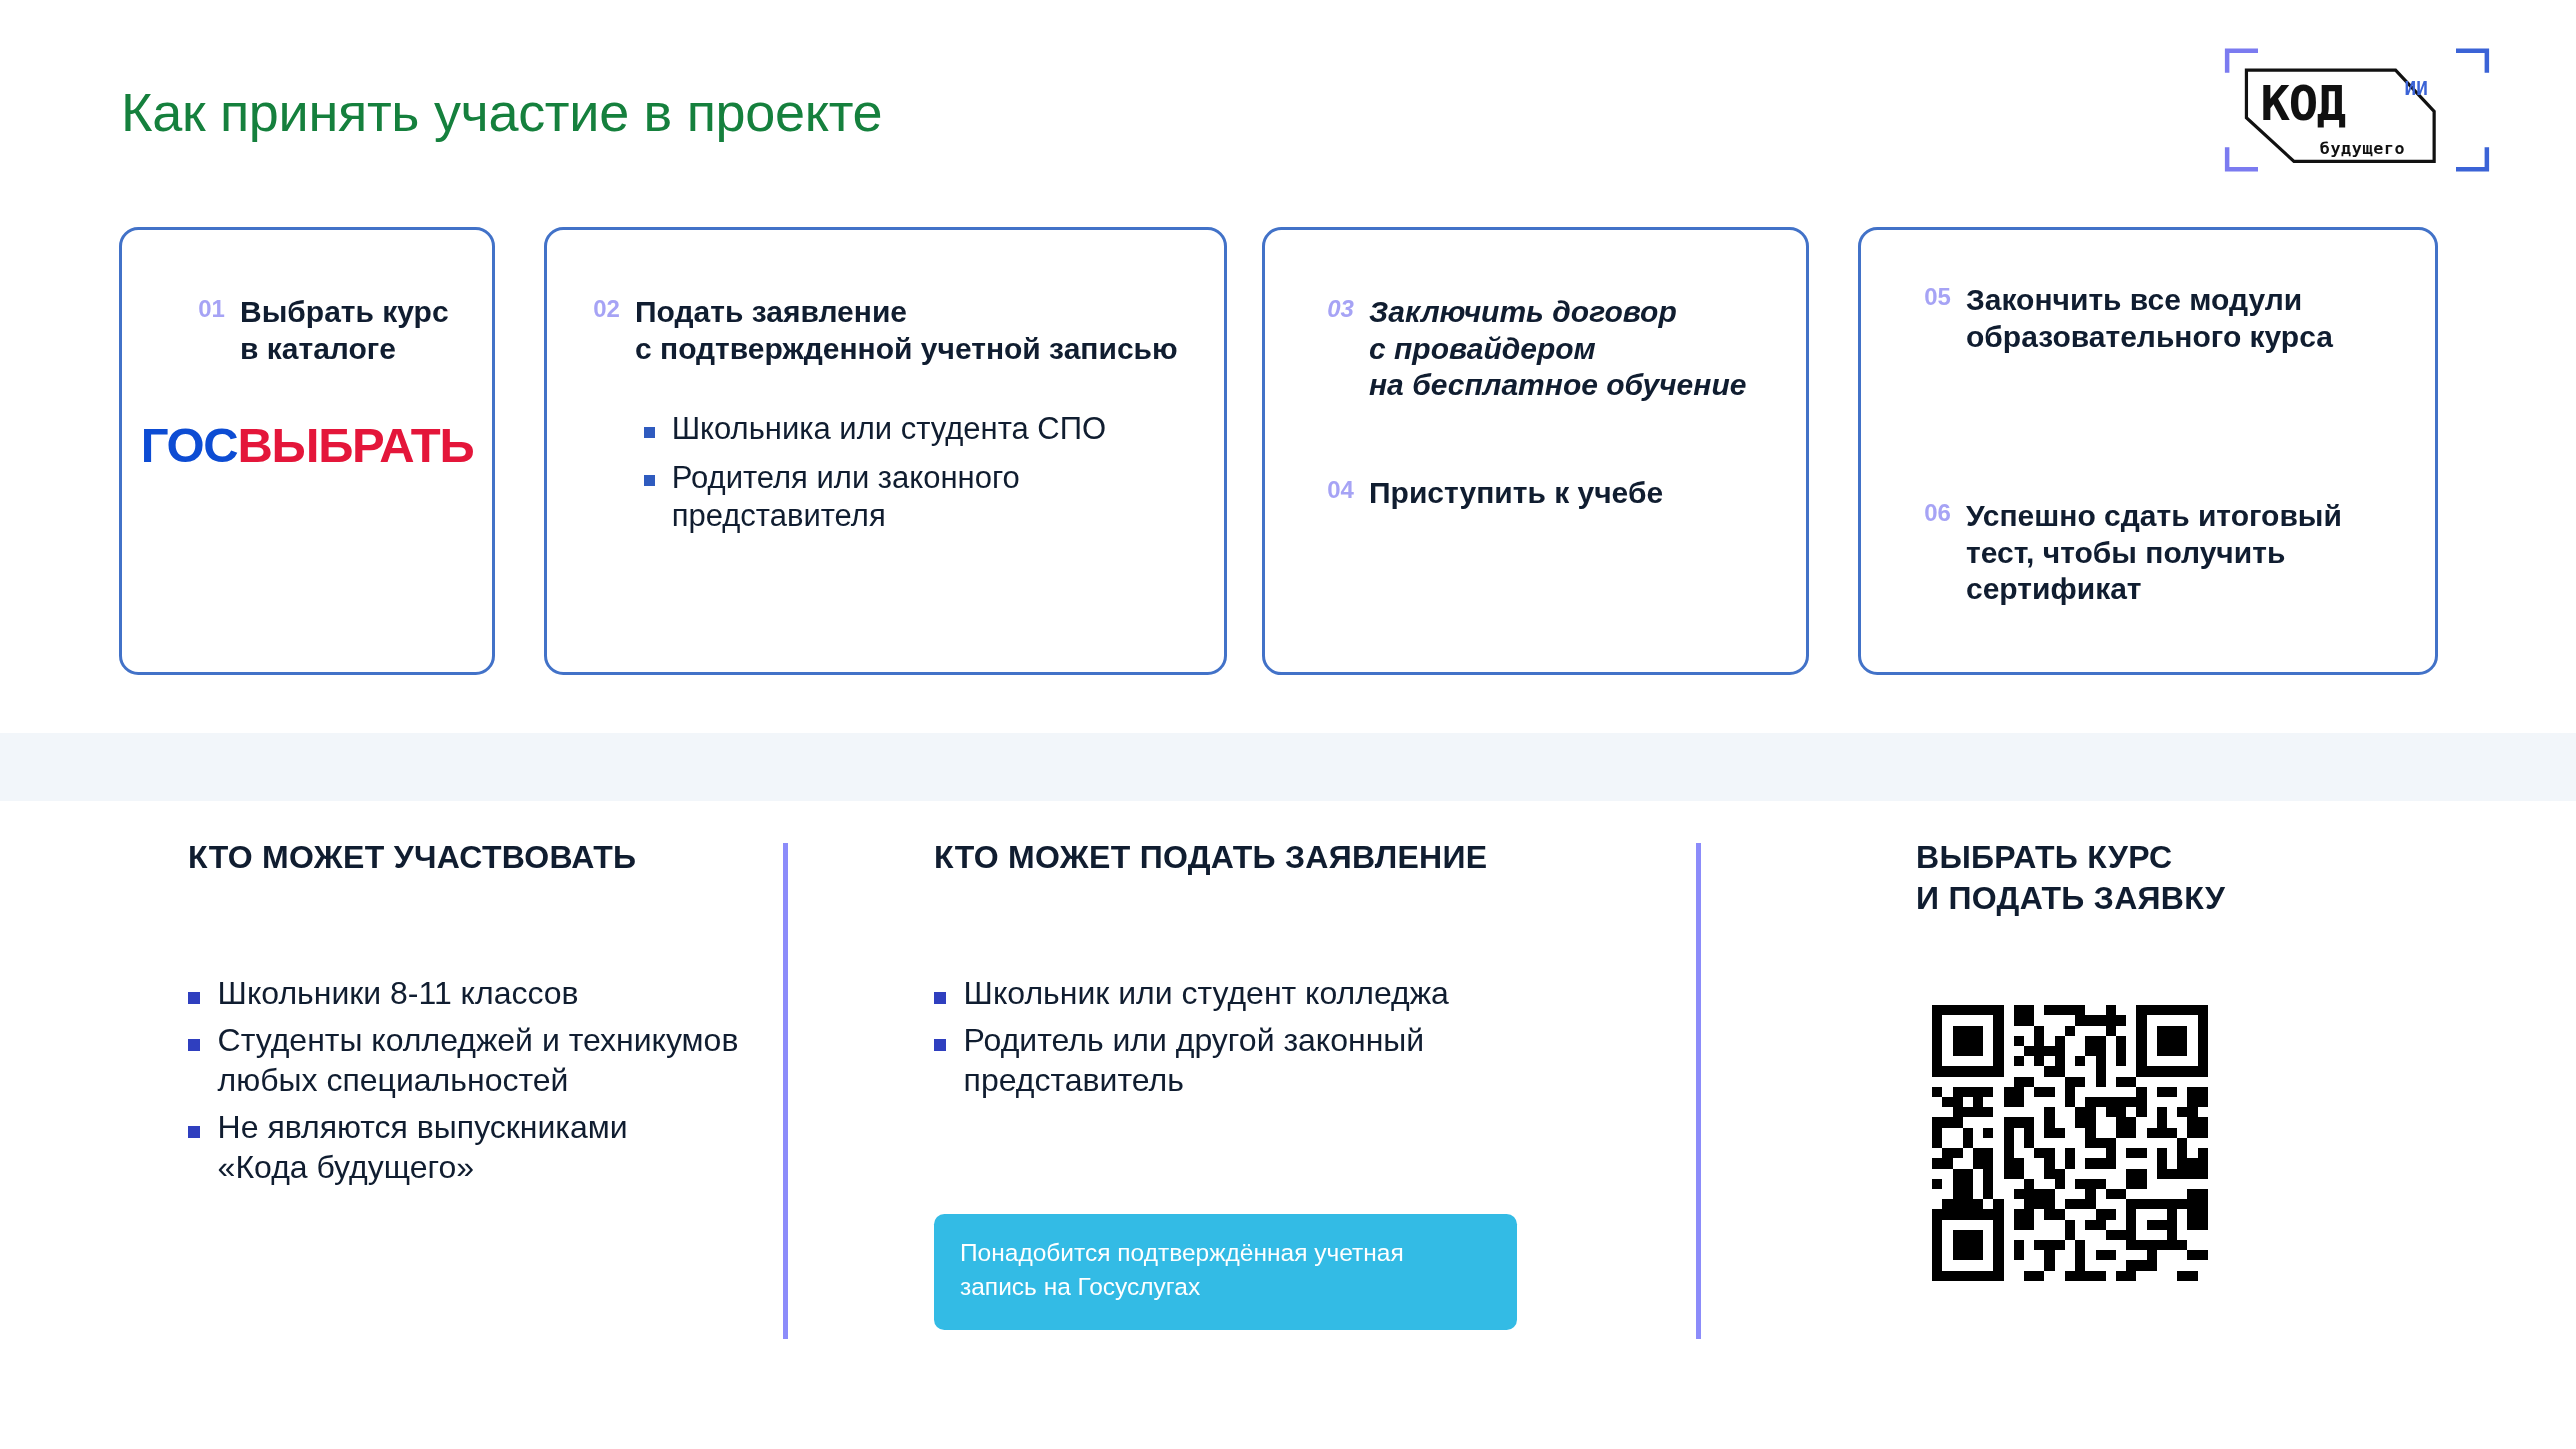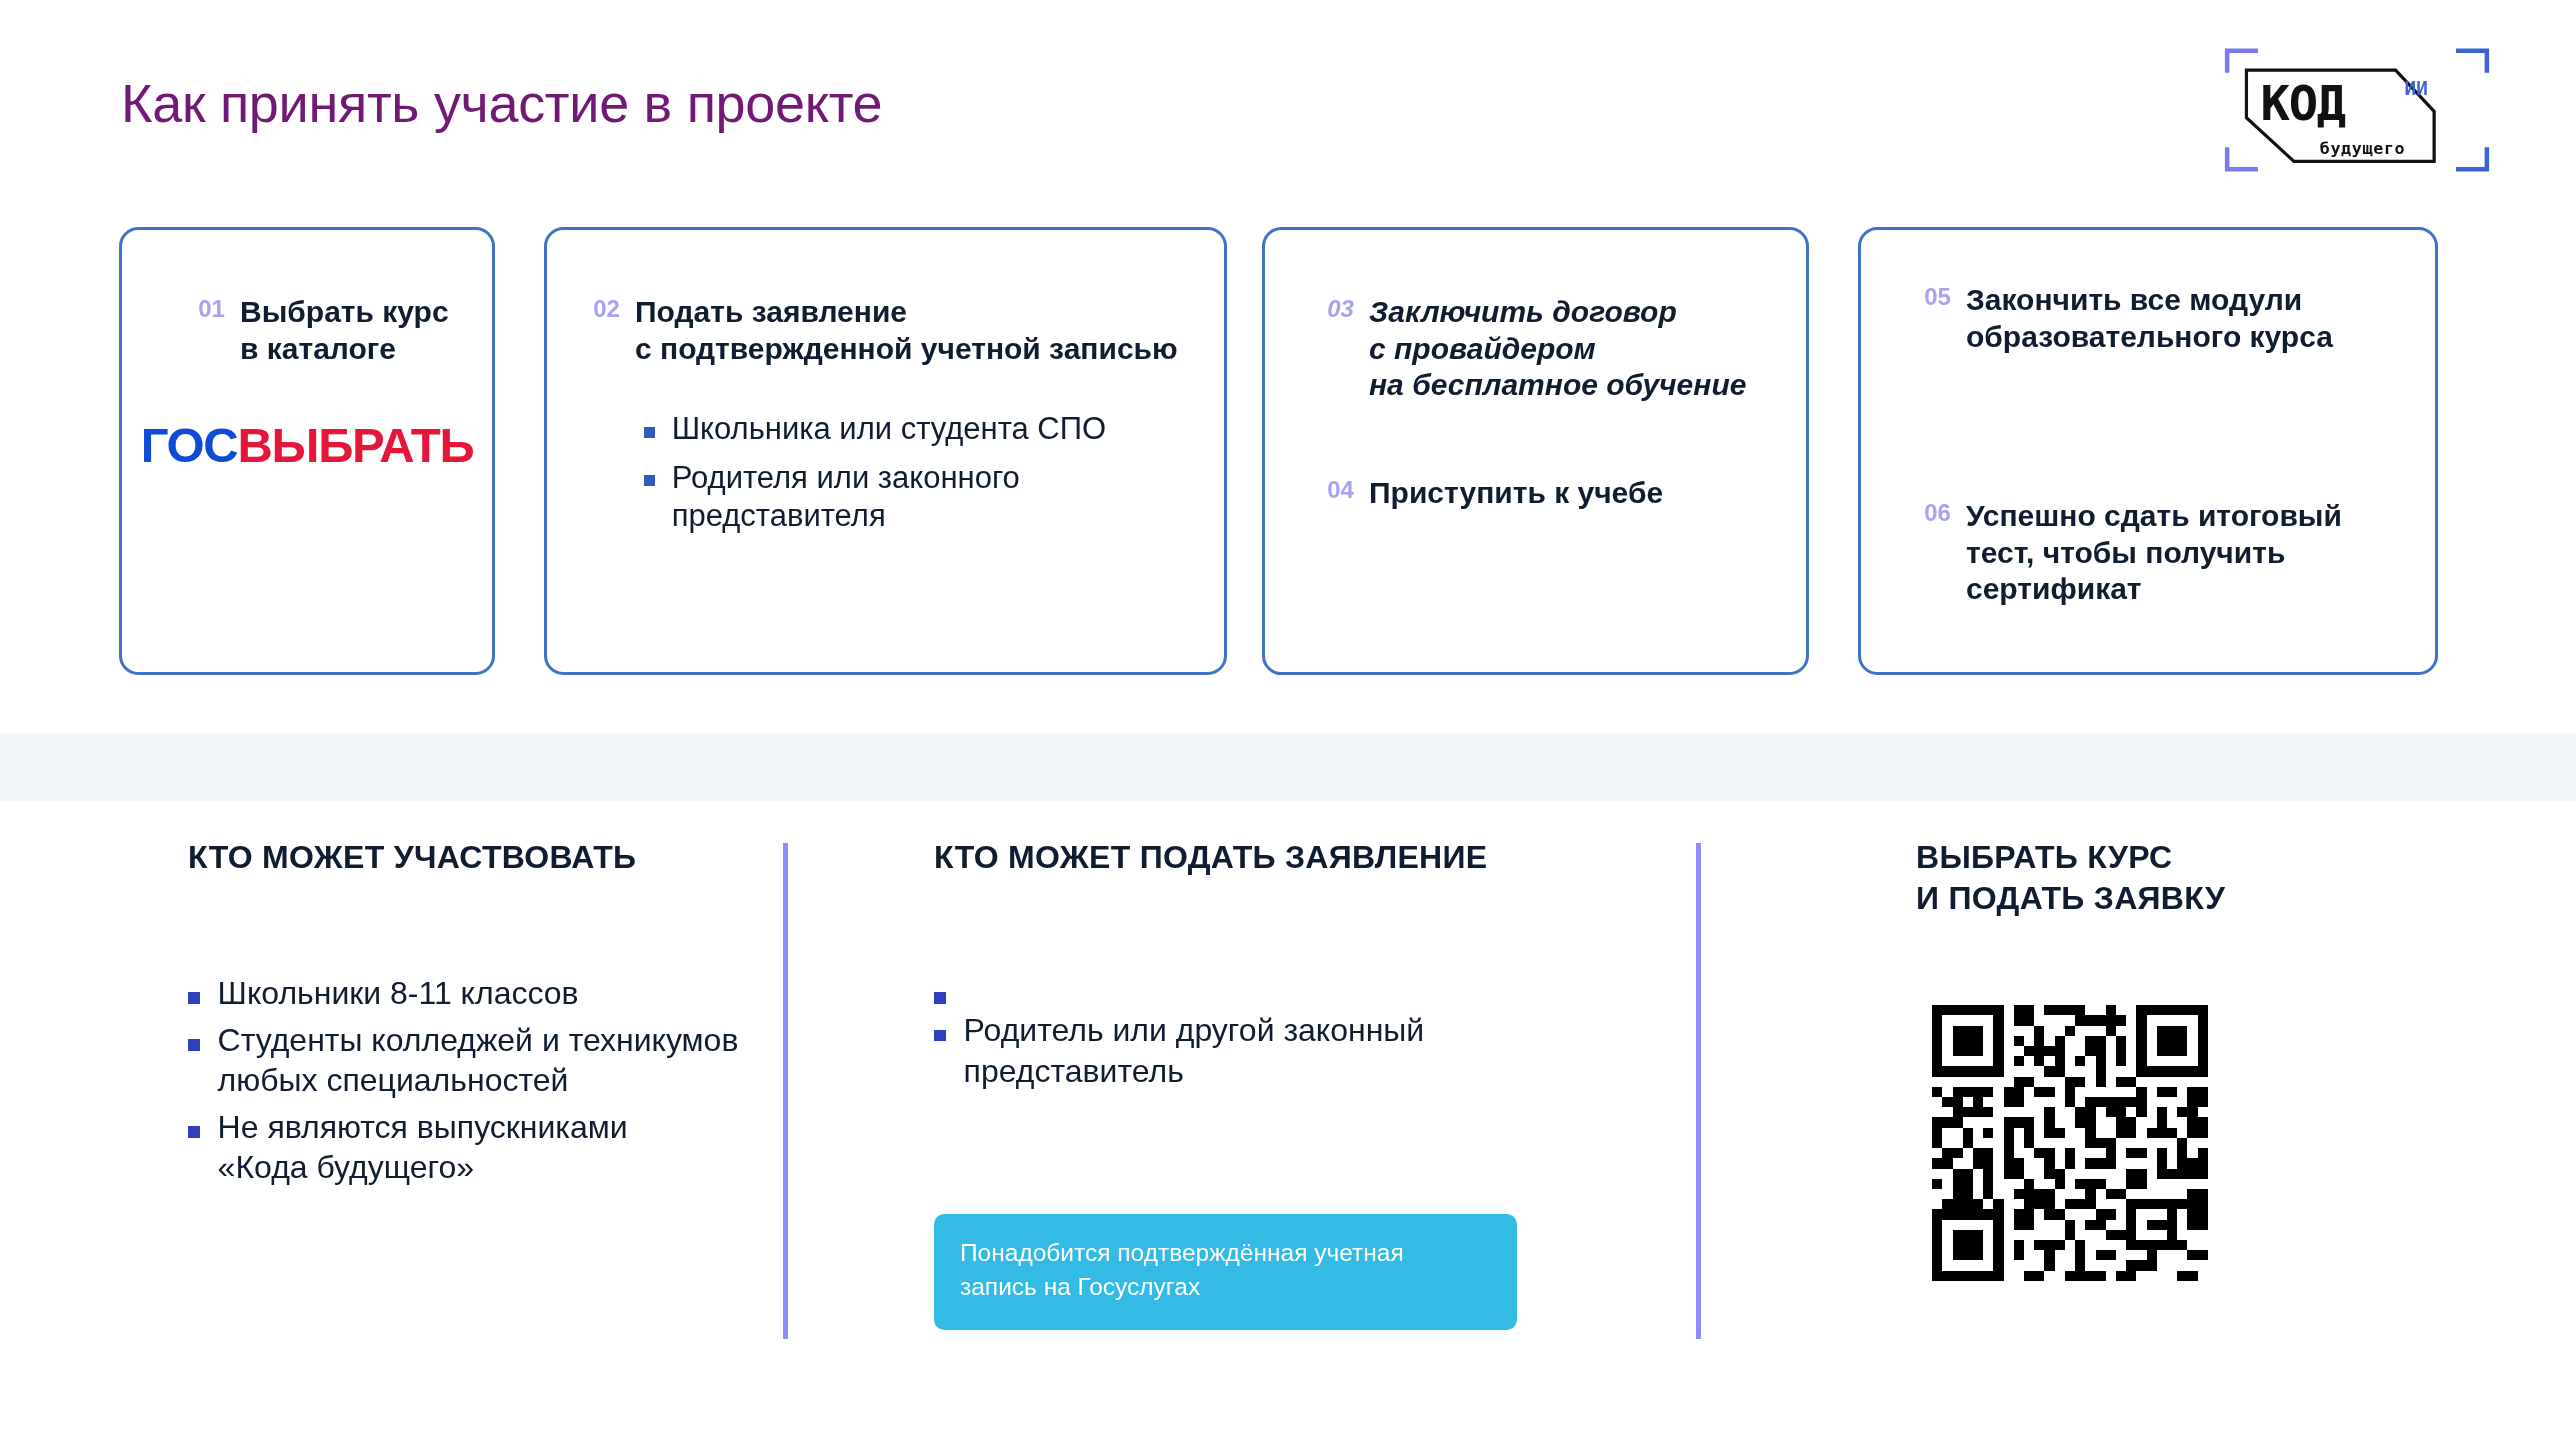--- a/index.html
+++ b/index.html
@@ -5,23 +5,23 @@
   html,body{margin:0;padding:0;}
   body{
     width:2576px;height:1449px;background:#ffffff;
     font-family:"Liberation Sans","DejaVu Sans",sans-serif;
     color:#0f1c33;overflow:hidden;position:relative;
   }
   .slide{position:relative;width:2576px;height:1449px;}
 
   
   .page-title{
-    position:absolute;left:121px;top:72px;
+    position:absolute;left:121px;top:81px;
     font-size:54px;font-weight:400;letter-spacing:-0.3px;
-    color:#701a75;white-space:nowrap;
+    color:#15803d;white-space:nowrap;
   }
 
   
   .logo-wrap{position:absolute;left:2222px;top:39px;width:270px;height:142px;}
   .logo-wrap svg{display:block;width:270px;height:142px;}
 
   
   .cards{position:absolute;left:0;top:227px;width:2576px;height:451px;}
   .card{
     position:absolute;top:0;
@@ -219,20 +219,21 @@
 «Кода будущего»</span>
         </div>
       </div>
     </div>
 
     <div class="col mid">
       <div class="col-head">КТО МОЖЕТ ПОДАТЬ ЗАЯВЛЕНИЕ</div>
       <div class="col-list">
         <div class="li">
           <span class="li-bullet"></span>
+          <span class="li-text">Школьник или студент колледжа</span>
         </div>
         <div class="li">
           <span class="li-bullet"></span>
           <span class="li-text">Родитель или другой законный
 представитель</span>
         </div>
       </div>
     </div>
 
     <div class="col right">

